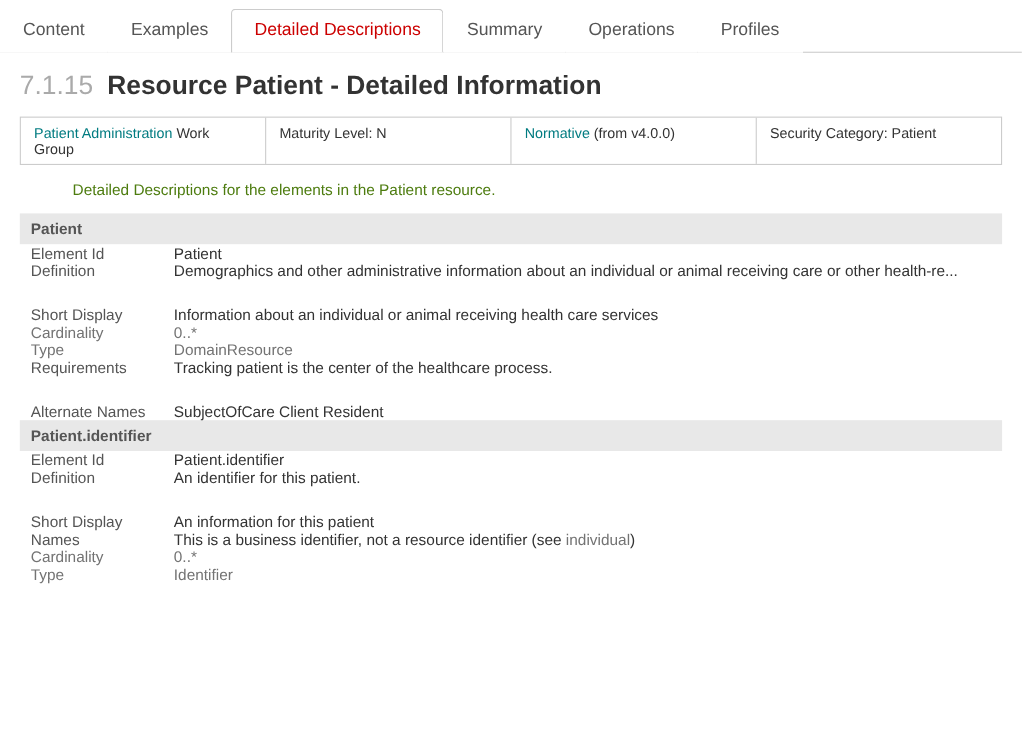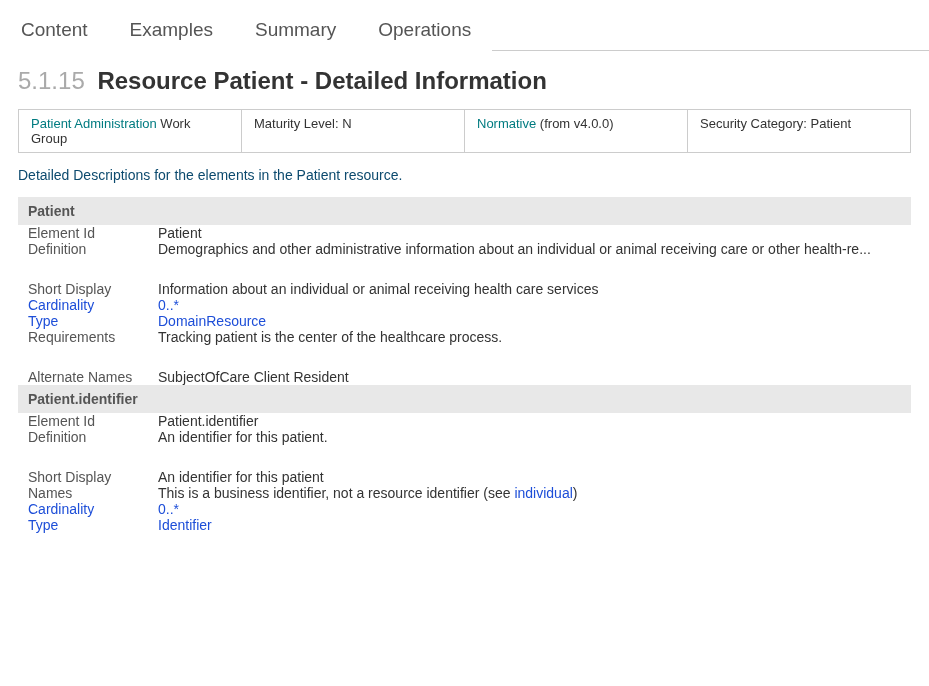--- a/index.html
+++ b/index.html
@@ -15,21 +15,21 @@
     .tab-bar {
       display: flex;
       border-bottom: 1px solid #ccc;
       background: #fff;
       padding-top: 8px;
     }
     .tab {
       padding: 10px 20px;
       cursor: pointer;
       color: #555;
-      font-size: 19px;
+      font-size: 16px;
       border: 1px solid transparent;
       border-bottom: none;
       margin-bottom: -1px;
       background: #fff;
     }
     .tab.active {
       color: #c00;
       border-color: #ccc;
       border-bottom: 1px solid #fff;
       border-radius: 4px 4px 0 0;
@@ -65,22 +65,23 @@
       font-size: 13px;
       border-right: 1px solid #ccc;
       flex: 1;
     }
     .badge:last-child { border-right: none; }
     .badge a, .badge .link { color: #007b80; text-decoration: none; }
     .badge .link { cursor: pointer; }
 
     .description-text {
       font-size: 14px;
-      color: #0c4a6e;
+      color: #4d7c0f;
       margin-bottom: 14px;
+      margin-left: 48px;
     }
 
     
     .detail-table {
       width: 100%;
       border-collapse: collapse;
       font-size: 14px;
     }
     .detail-table .section-header td {
       background: #e8e8e8;
@@ -91,42 +92,44 @@
     .detail-table tr td {
       padding: 0 10px;
       vertical-align: top;
     }
     .detail-table tr td:first-child {
       width: 130px;
       color: #555;
       white-space: nowrap;
     }
     .detail-table .link-cell {
-      color: #1d4ed8;
+      color: #737373;
       cursor: pointer;
       text-decoration: none;
     }
     .detail-table .spacer td {
       padding-top: 6px;
       padding-bottom: 2px;
     }
   </style>
 </head>
 <body>
 
 <div class="tab-bar">
 <div class="tab">Content</div>
     <div class="tab">Examples</div>
+    <div class="tab active">Detailed Descriptions</div>
     <div class="tab">Summary</div>
     <div class="tab">Operations</div>
+    <div class="tab">Profiles</div>
   </div>
 
 <div class="content">
   <div class="page-title">
-    <span class="section-num">5.1.15 </span><span>Resource Patient - Detailed Information</span>
+    <span class="section-num">7.1.15 </span><span>Resource Patient - Detailed Information</span>
   </div>
 
   <div class="badges">
   <div class="badge"><a class="link">Patient Administration</a><span> Work Group</span></div>
       <div class="badge">Maturity Level: N</div>
       <div class="badge"><a class="link">Normative</a><span> (from v4.0.0)</span></div>
       <div class="badge">Security Category: Patient</div>
     </div>
 
   <div class="description-text">Detailed Descriptions for the elements in the Patient resource.</div>
@@ -179,21 +182,21 @@
         </tr>
         <tr>
           <td>Definition</td>
           <td>An identifier for this patient.</td>
         </tr>
         <tr class="spacer">
           <td colspan="2">&nbsp;</td>
         </tr>
         <tr>
           <td>Short Display</td>
-          <td>An identifier for this patient</td>
+          <td>An information for this patient</td>
         </tr>
         <tr>
           <td>Names</td>
           <td><span>This is a business identifier, not a resource identifier (see </span><a class="link-cell">individual</a><span>)</span></td>
         </tr>
         <tr>
           <td><a class="link-cell">Cardinality</a></td>
           <td><a class="link-cell">0..*</a></td>
         </tr>
         <tr>

